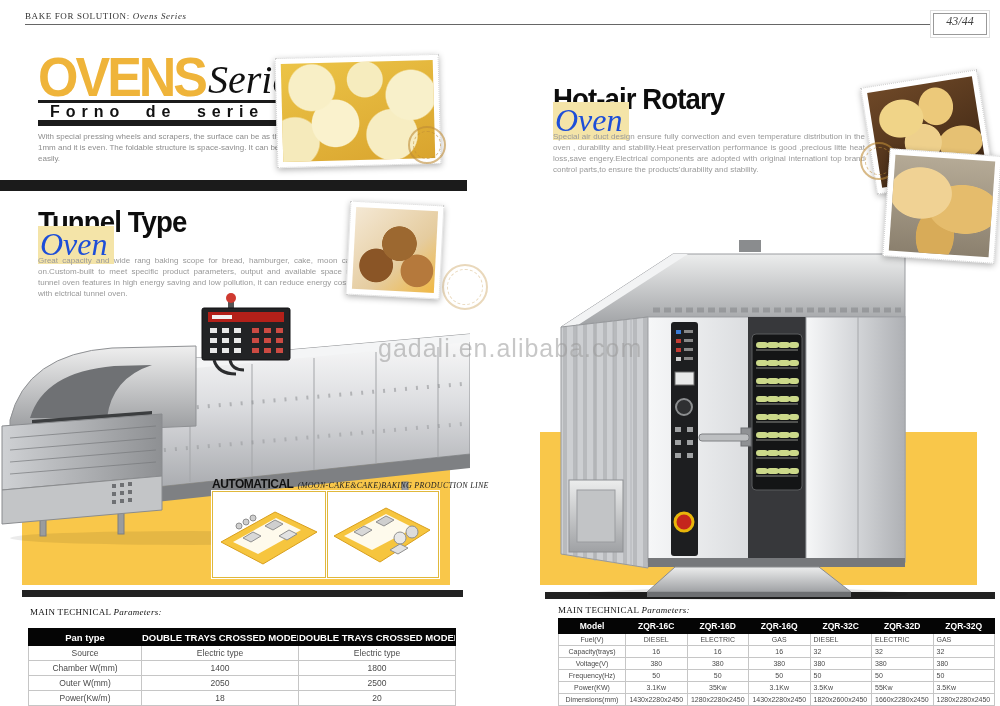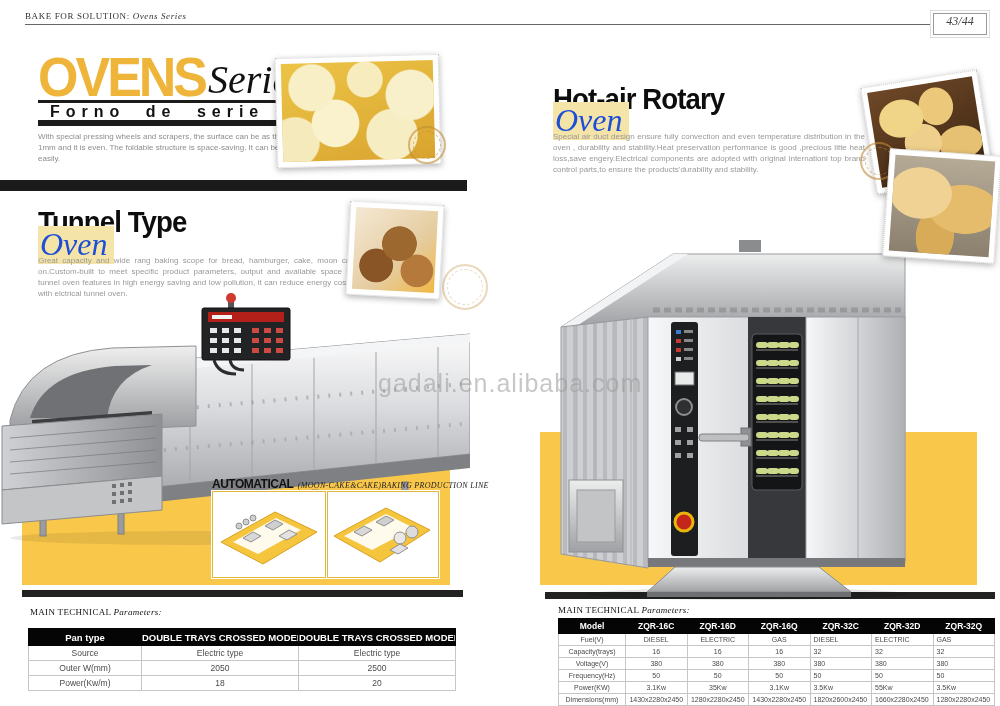--- a/index.html
+++ b/index.html
@@ -270,20 +270,25 @@
             <th>DOUBLE TRAYS CROSSED MODEL</th>
           </tr>
         </thead>
         <tbody>
           <tr>
             <td>Source</td>
             <td>Electric type</td>
             <td>Electric type</td>
           </tr>
           <tr>
+            <td>Chamber W(mm)</td>
+            <td>1400</td>
+            <td>1800</td>
+          </tr>
+          <tr>
             <td>Outer W(mm)</td>
             <td>2050</td>
             <td>2500</td>
           </tr>
           <tr>
             <td>Power(Kw/m)</td>
             <td>18</td>
             <td>20</td>
           </tr>
         </tbody>
@@ -391,21 +396,21 @@
       <rect x="95" y="336" width="257" height="9" fill="#76787b"></rect>
       <g>
         <rect x="16" y="258" width="54" height="72" fill="url(#rv2)" stroke="#8e9093"></rect>
         <rect x="24" y="268" width="38" height="52" fill="#c2c4c6" stroke="#9a9c9f"></rect>
       </g>
       <polygon points="122,345 266,345 298,370 94,370" fill="url(#rv2)" stroke="#8a8c8f"></polygon>
       <polygon points="94,370 298,370 298,375 94,375" fill="#6d6f72"></polygon>
     </svg>
   </div>
 
-  <div class="abs watermark" style="left:378px;top:334px;margin-top:35px;">gadali.en.alibaba.com</div>
+  <div class="abs watermark" style="left:378px;top:334px;">gadali.en.alibaba.com</div>
 
   <div class="abs blackbar" style="left:545px;top:592px;width:450px;height:7px;"></div>
 
   <div class="abs tbl-title" style="left:558px;top:605px;">
     <span>MAIN TECHNICAL</span>
     <i>Parameters:</i>
   </div>
   <div class="abs" style="left:558px;top:618px;width:437px;">
     <table class="spec spec-right">
         <thead>

